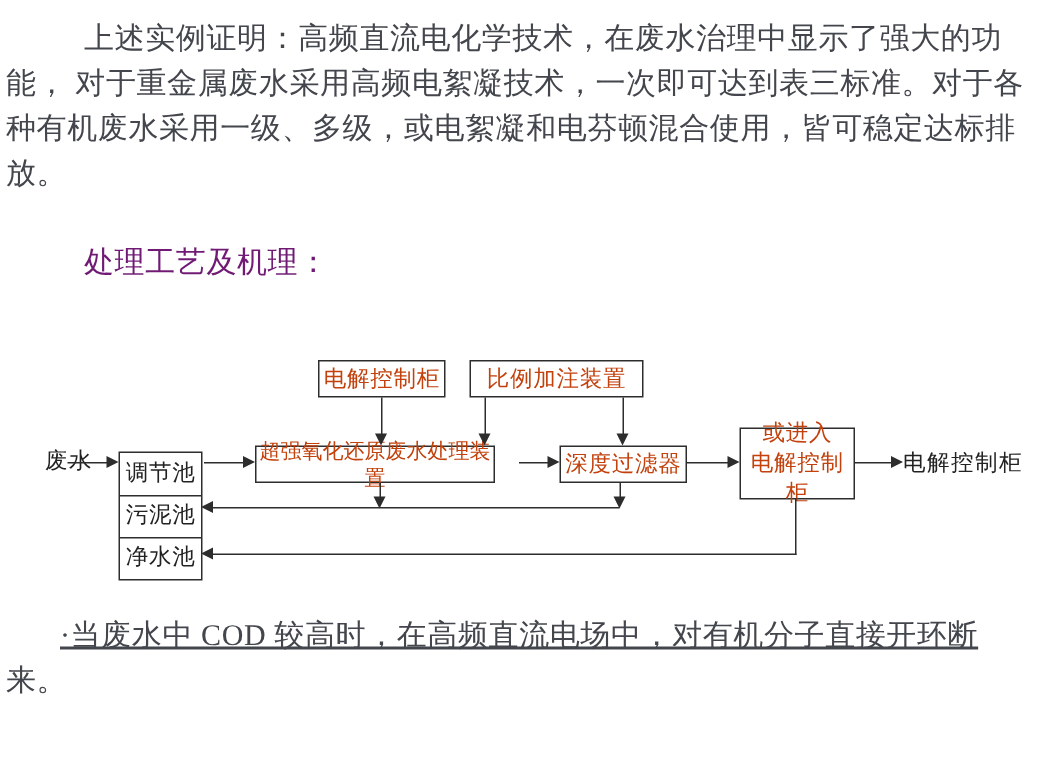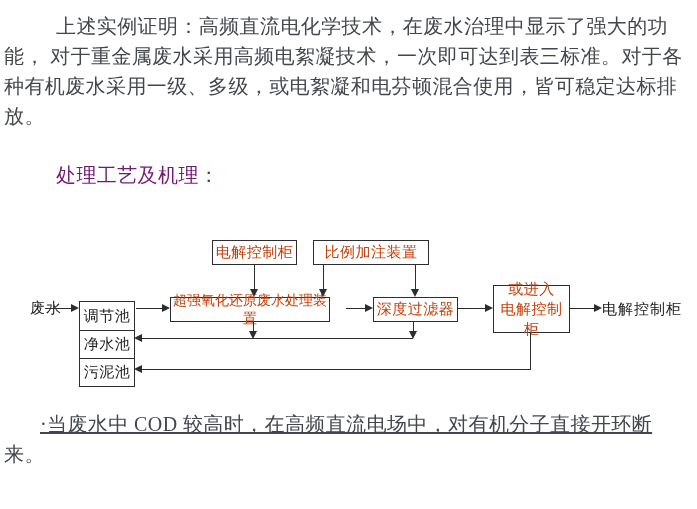--- a/index.html
+++ b/index.html
@@ -50,22 +50,22 @@
   </div>
 
   <div id="section-title">处理工艺及机理：</div>
 
   <div>
 
     <div class="dlabel" style="left:30px; top:300px;">废水</div>
 
     <div class="pools">
       <div class="pool-cell">调节池</div>
+      <div class="pool-cell">污泥池</div>
       <div class="pool-cell">净水池</div>
-      <div class="pool-cell">污泥池</div>
     </div>
 
     <div class="box" style="left:212px; top:240px; width:85px; height:25px;">电解控制柜</div>
     <div class="box" style="left:313px; top:240px; width:116px; height:25px;">比例加注装置</div>
 
     <div class="box" style="left:170px; top:297px; width:160px; height:25px; font-size:14px; letter-spacing:0;">超强氧化还原废水处理装置</div>
     <div class="box" style="left:373px; top:297px; width:85px; height:25px;text-align:right;">深度过滤器</div>
     <div class="box" style="left:493px; top:285px; width:77px; height:48px; flex-direction:column; line-height:20px;">
       <div>或进入</div>
       <div>电解控制柜</div>

